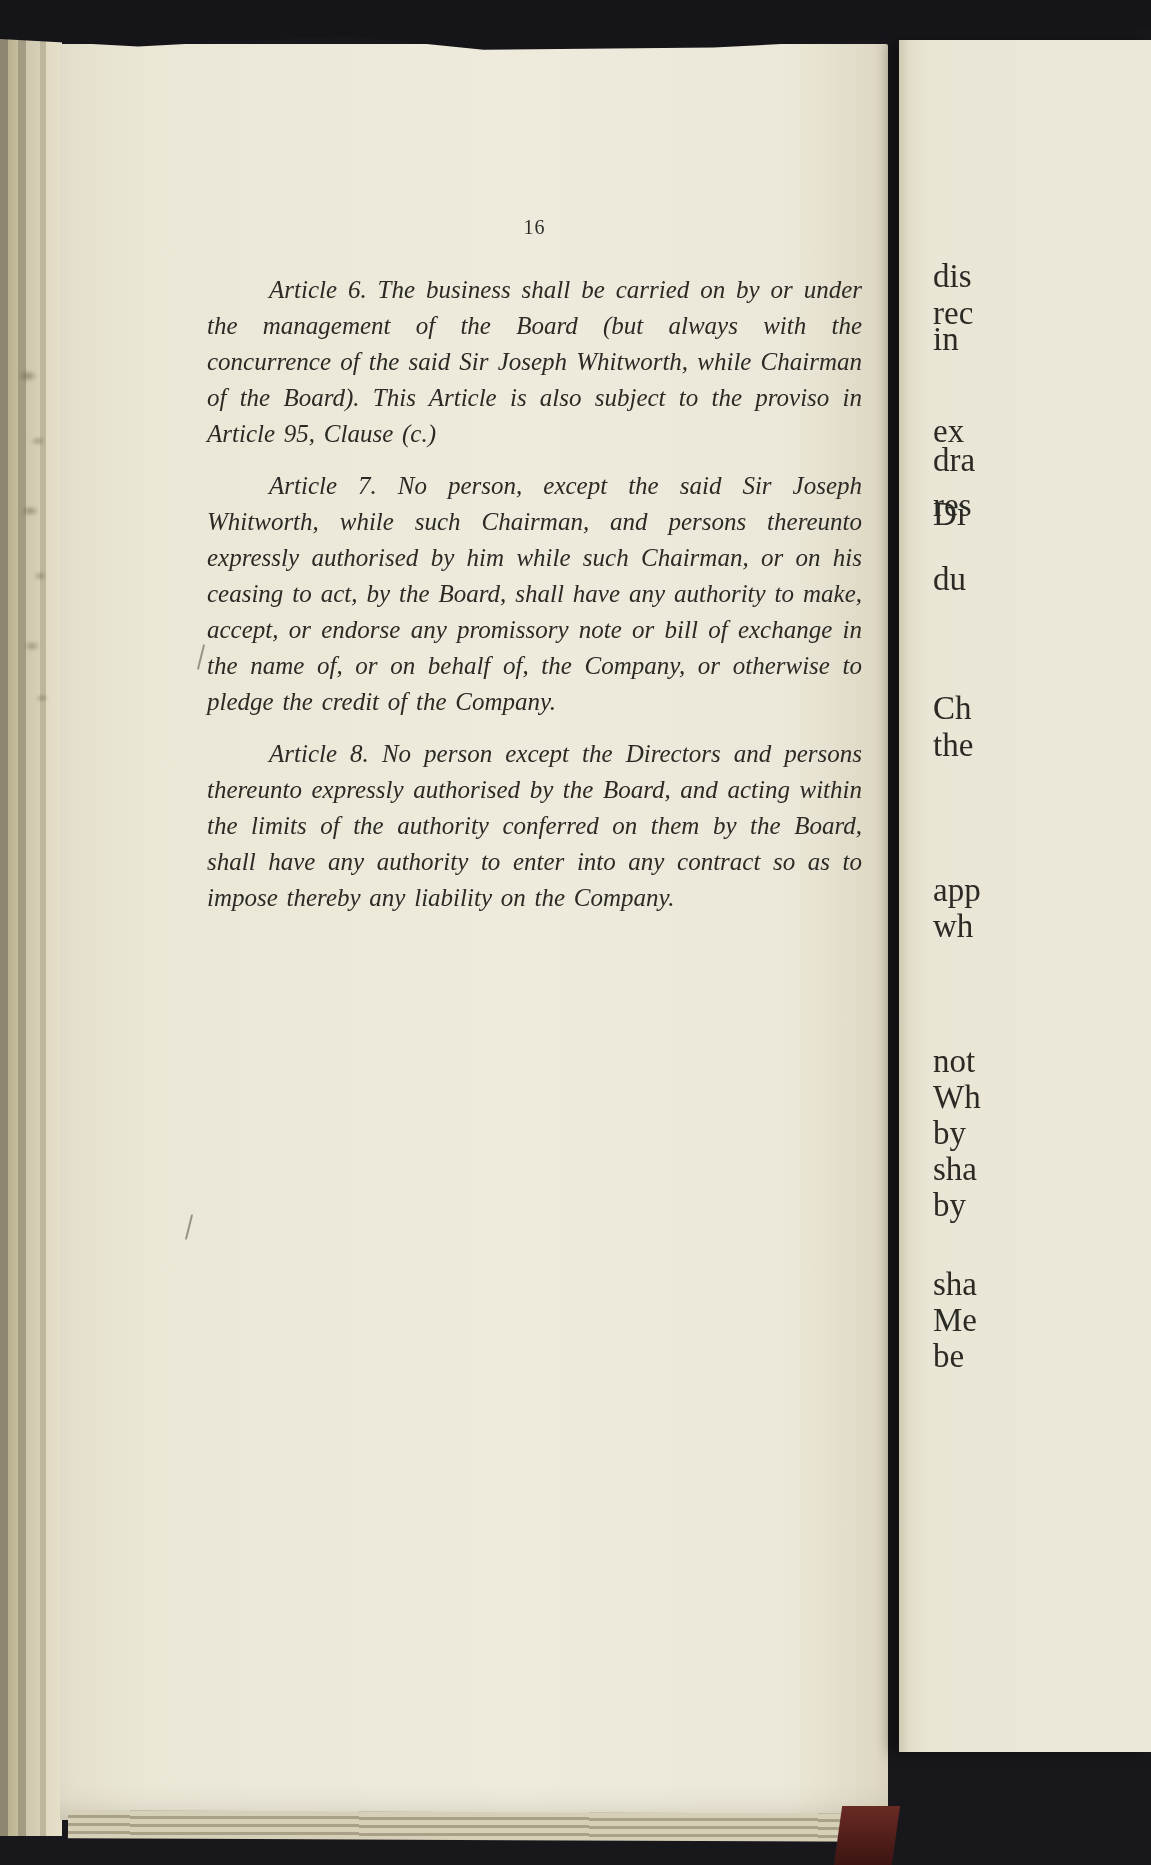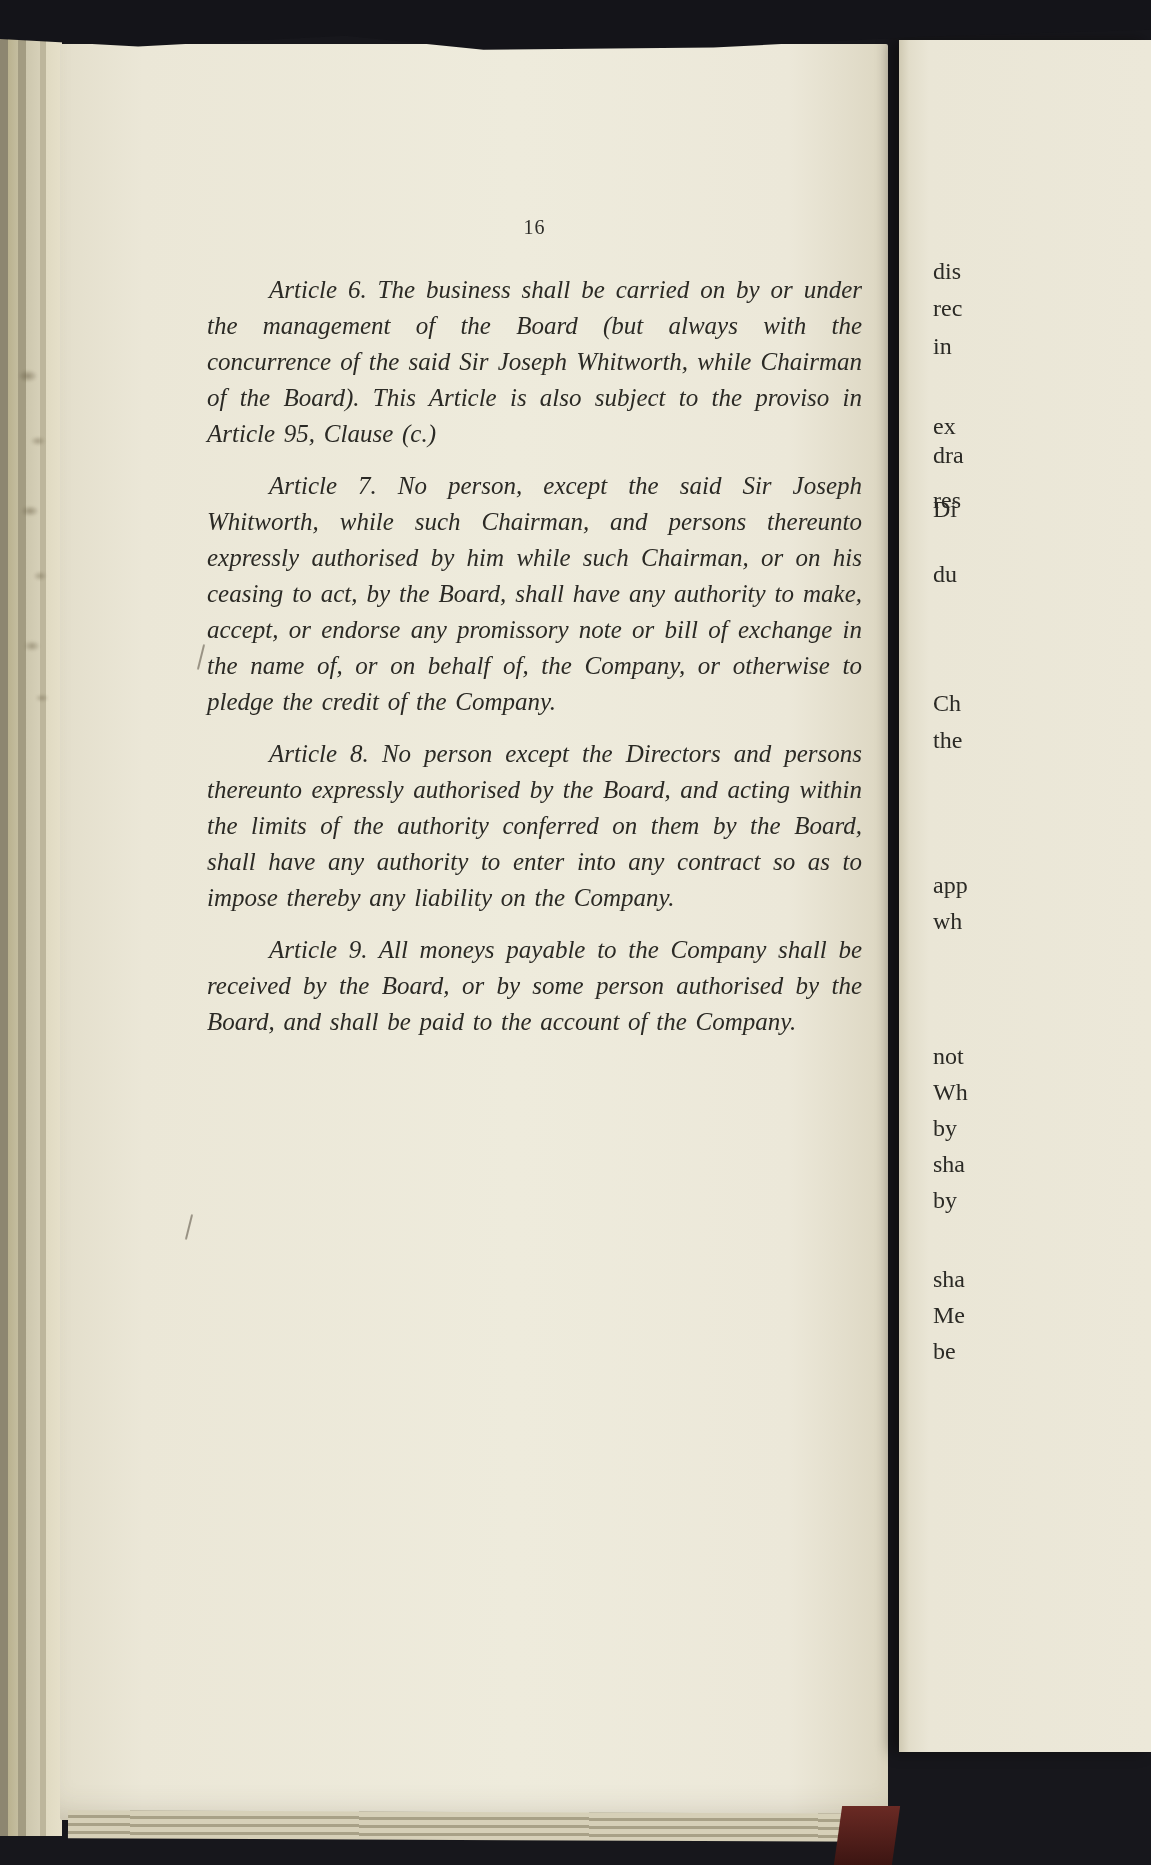--- a/index.html
+++ b/index.html
@@ -61,21 +61,21 @@
   .tick.t2 { left: 128px; top: 1170px; }
 
   
   .next-page {
     position: absolute; left: 899px; top: 40px; width: 252px; height: 1712px;
     background: linear-gradient(90deg,
       #cfc9b2 0%, #e2ddca 4%, #eae6d6 12%, #ece8d9 100%);
     box-shadow: -8px 0 14px rgba(8,6,3,0.45);
   }
   .frag {
-    position: absolute; left: 34px; font-size: 24px; color: #2b2a25;
+    position: absolute; left: 34px; font-size: 33px; color: #2b2a25;
     word-spacing: 2.5px;
   }
 
   
   .bottom-stack {
     position: absolute; left: 68px; top: 1812px; width: 812px; height: 28px;
     background: repeating-linear-gradient(180deg,
       #d6d0b8 0px, #d6d0b8 5px, #a8a187 5px, #a8a187 8px);
     transform: rotate(0.25deg);
   }
@@ -100,28 +100,27 @@
 </div>
 
 <div class="main-page">
   <div class="page-number">16</div>
   <div class="tick t1"></div>
   <div class="tick t2"></div>
   <div class="text-col">
     <p class="indent">Article 6. The business shall be carried on by or under the management of the Board (but always with the concurrence of the said Sir Joseph Whitworth, while Chairman of the Board). This Article is also subject to the proviso in Article 95, Clause (c.)</p>
     <p class="indent">Article 7. No person, except the said Sir Joseph Whitworth, while such Chairman, and persons thereunto expressly authorised by him while such Chairman, or on his ceasing to act, by the Board, shall have any authority to make, accept, or endorse any promissory note or bill of exchange in the name of, or on behalf of, the Company, or otherwise to pledge the credit of the Company.</p>
     <p class="indent">Article 8. No person except the Directors and persons thereunto expressly authorised by the Board, and acting within the limits of the authority conferred on them by the Board, shall have any authority to enter into any contract so as to impose thereby any liability on the Company.</p>
-    <p class="indent">Article 9. All moneys payable to the Company shall be received by the Board, or by some person authorised by the Board, and shall be paid to the account of the Company.</p>
   </div>
 </div>
 
 <div class="next-page">
   <span class="frag" style="top:218px">dis</span>
   <span class="frag" style="top:255px">rec</span>
-  <span class="frag" style="top:293px">in</span>
+  <span class="frag" style="top:281px">in</span>
   <span class="frag" style="top:373px">ex</span>
   <span class="frag" style="top:402px">dra</span>
   <span class="frag" style="top:447px">res</span>
   <span class="frag" style="top:456px">Di</span>
   <span class="frag" style="top:521px">du</span>
   <span class="frag" style="top:650px">Ch</span>
   <span class="frag" style="top:687px">the</span>
   <span class="frag" style="top:832px">app</span>
   <span class="frag" style="top:868px">wh</span>
   <span class="frag" style="top:1003px">not</span>

